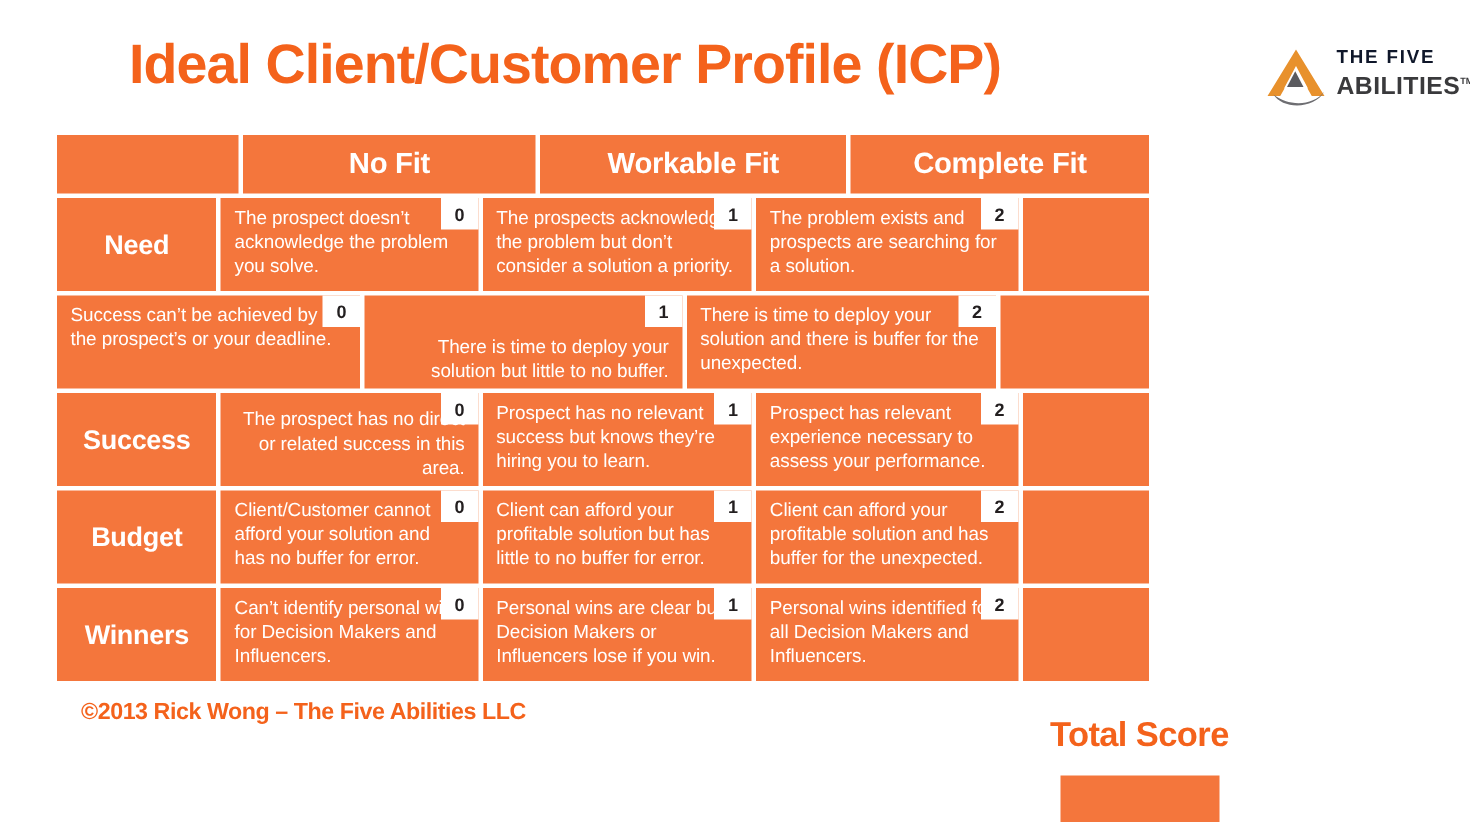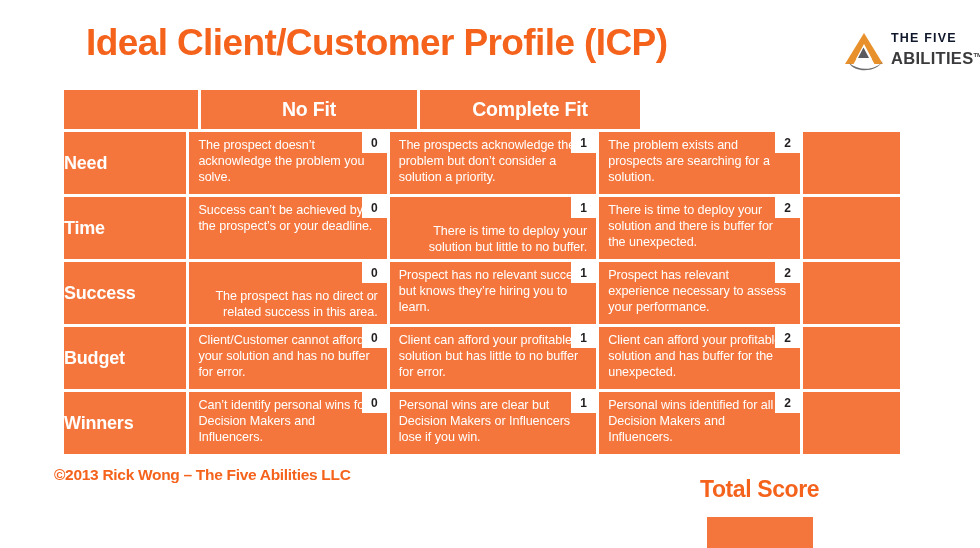--- a/index.html
+++ b/index.html
@@ -77,23 +77,23 @@
     font-size: 6px;
     font-weight: bold;
     color: #3A3A3C;
     vertical-align: super;
     letter-spacing: 0;
   }
 
   
   .table {
     position: absolute;
-    left: 64px;
+    left: 38px;
     top: 90px;
-    width: 836px;
+    width: 728px;
   }
 
   .trow {
     display: flex;
     gap: 3px;
     margin-bottom: 3px;
   }
 
   .cell {
     background: #F4763C;
@@ -121,20 +121,21 @@
     letter-spacing: -0.2px;
     white-space: nowrap;
   }
 
   
   .drow .cell { height: 62px; }
 
   .row-label {
     display: flex;
     align-items: center;
+    justify-content: center;
     height: 100%;
   }
   .row-label-text {
     color: #ffffff;
     font-size: 18px;
     font-weight: bold;
     letter-spacing: -0.2px;
   }
 
   .desc-wrap {
@@ -224,20 +225,23 @@
     </div>
   </div>
 
   <div class="table">
 
     <div class="trow hrow">
       <div class="cell c-label"></div>
       <div class="cell c-nofit">
         <span class="hdr-text">No Fit</span>
       </div>
+      <div class="cell c-work">
+        <span class="hdr-text">Workable Fit</span>
+      </div>
       <div class="cell c-comp">
         <span class="hdr-text">Complete Fit</span>
       </div>
     </div>
 
     <div class="trow drow">
       <div class="cell c-label">
         <div class="row-label">
             <span class="row-label-text">Need</span>
           </div>
@@ -261,25 +265,20 @@
         <div class="badge">2</div>
       </div>
       <div class="cell c-score">
         <div class="desc-wrap align-top">
             <span class="desc-text"></span>
           </div>
       </div>
     </div>
 
     <div class="trow drow">
-      <div class="cell c-label">
-        <div class="row-label">
-            <span class="row-label-text">Time</span>
-          </div>
-      </div>
       <div class="cell c-nofit">
         <div class="desc-wrap align-top">
             <span class="desc-text">Success can’t be achieved by the prospect’s or your deadline.</span>
           </div>
         <div class="badge">0</div>
       </div>
       <div class="cell c-work">
         <div class="desc-wrap align-bottom">
             <span class="desc-text">There is time to deploy your solution but little to no buffer.</span>
           </div>

